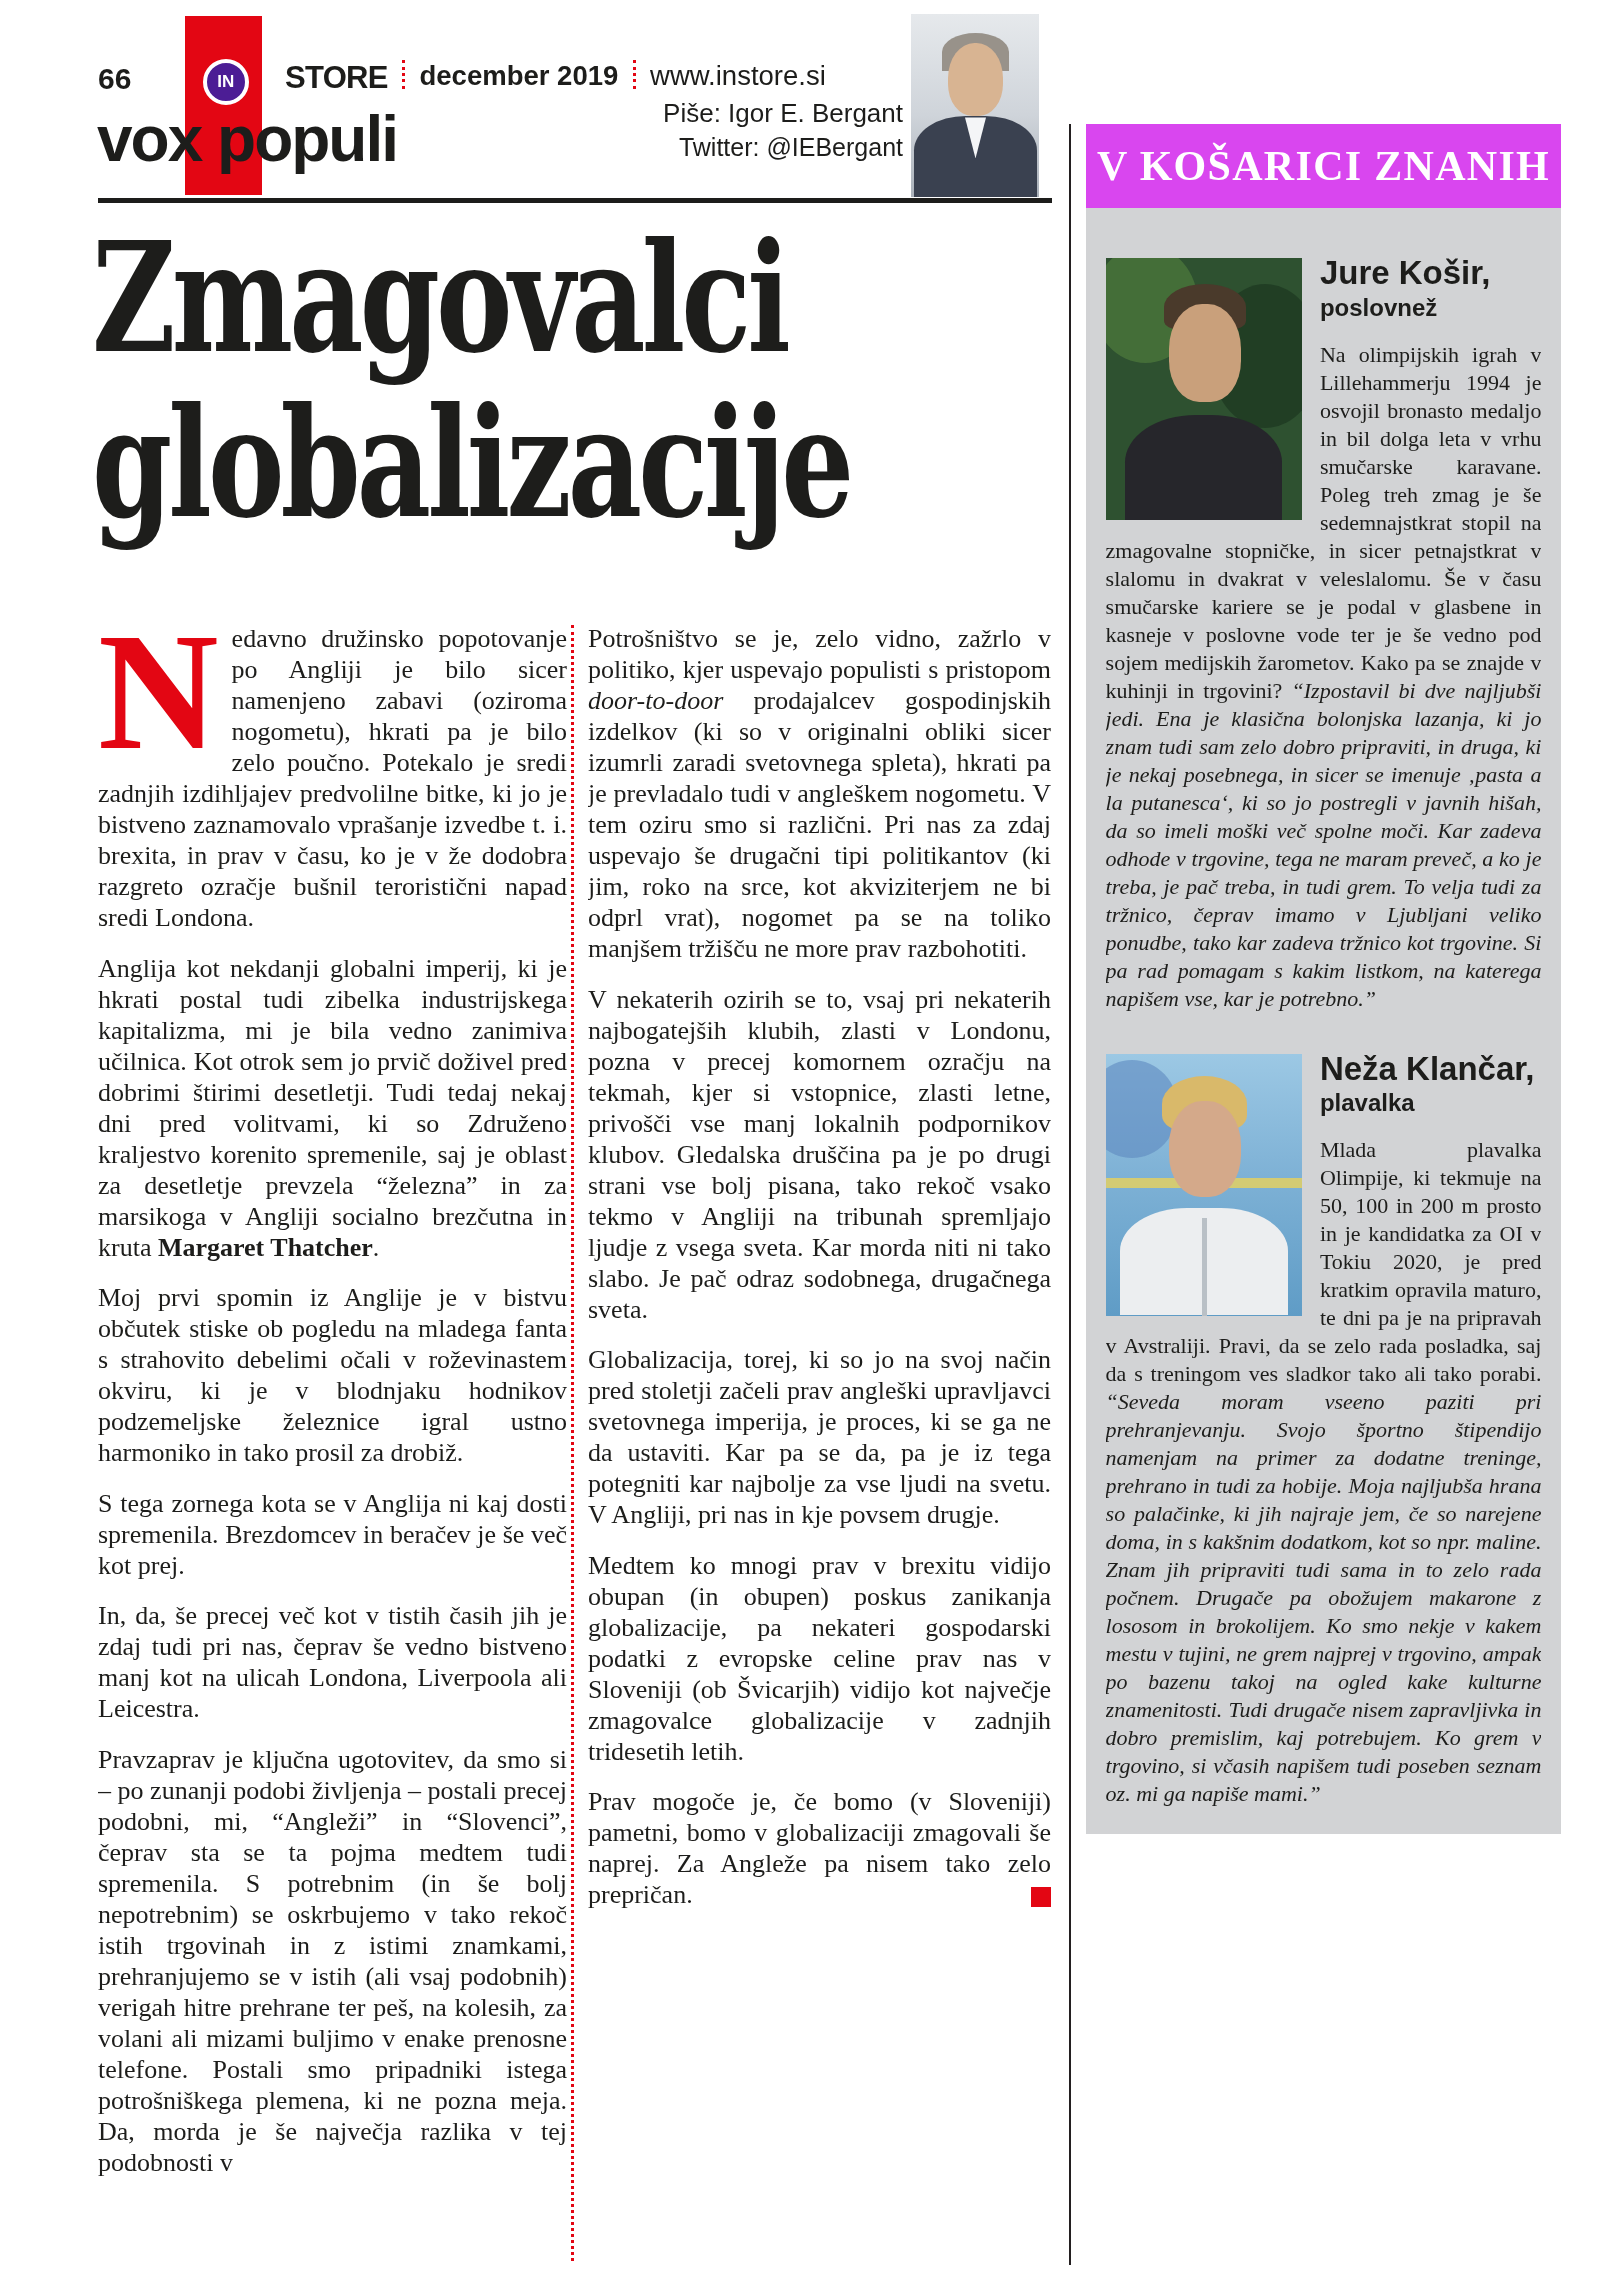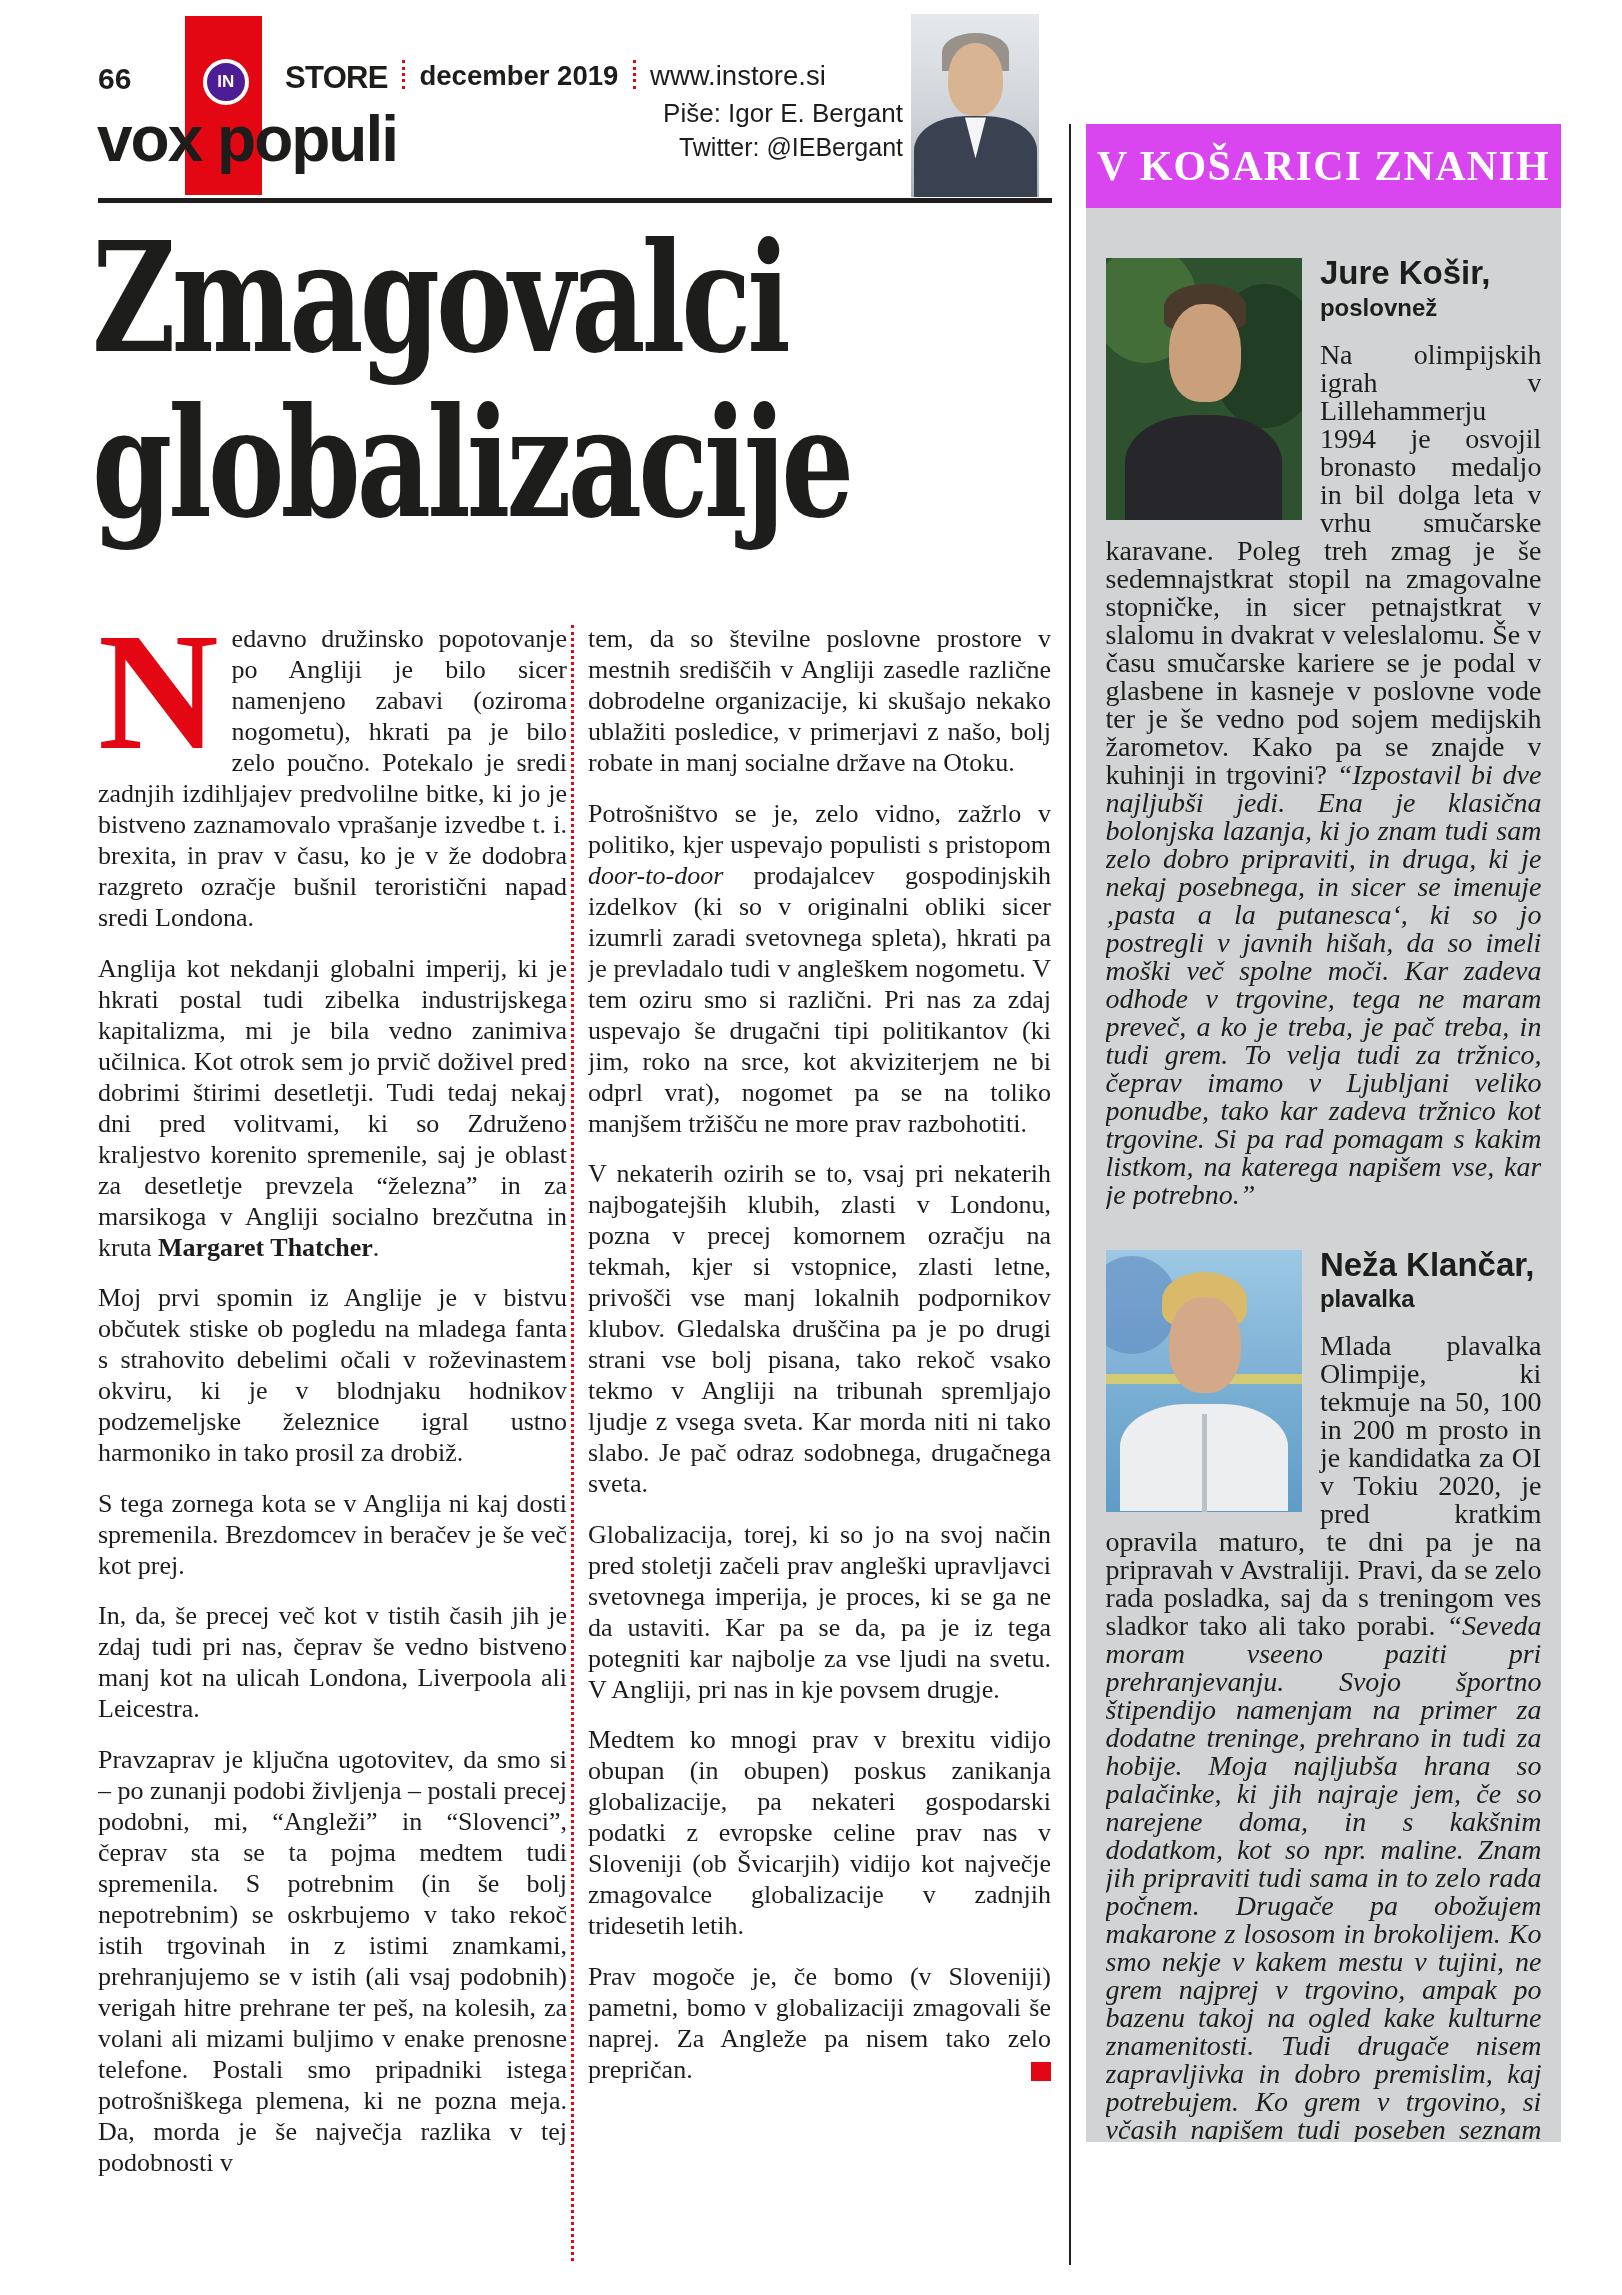--- a/index.html
+++ b/index.html
@@ -62,21 +62,21 @@
       letter-spacing:1.3px;display:flex;align-items:center;justify-content:center;white-space:nowrap;}
   .side-gray{position:absolute;left:1086px;top:208px;width:475px;max-height:1934px;overflow:hidden;
       background:#d2d3d5;box-sizing:border-box;padding:46px 19.6px 26px 19.6px;}
   .profile{overflow:hidden;}
   .profile + .profile{margin-top:37px;}
   .pphoto{float:left;width:196px;height:262px;margin:3.9px 18.3px 9.2px 0;position:relative;overflow:hidden;}
   .pname{margin:0 0 2.6px 0;font-family:"Liberation Sans",sans-serif;font-weight:bold;
       font-size:33px;line-height:37px;}
   .prole{font-family:"Liberation Sans",sans-serif;font-weight:bold;font-size:24px;
       line-height:27.5px;margin:0 0 19.6px 0;}
-  .pbio{margin:0;font-size:28px;line-height:28px;text-align:justify;}
+  .pbio{margin:0;font-size:22px;line-height:28px;text-align:justify;}
 
   
   .photo-jure{background:radial-gradient(circle at 30% 25%,#57803f 0%,#3a6334 40%,#22412а 75%,#1c3520 100%);
       background-color:#2e5130;}
   .pj-blur1{position:absolute;left:-13px;top:-13px;width:105px;height:118px;border-radius:50%;background:#4f7a3c;opacity:.7;}
   .pj-blur2{position:absolute;right:-19.6px;top:26px;width:111px;height:144px;border-radius:50%;background:#1e3a22;opacity:.8;}
   .pj-hair{position:absolute;left:58px;top:26px;width:82px;height:46px;border-radius:50% 50% 20% 20%;background:#4a3a2b;}
   .pj-face{position:absolute;left:63px;top:46px;width:72px;height:98px;border-radius:46% 46% 42% 42%;background:#c9a07b;}
   .pj-torso{position:absolute;left:19.6px;top:157px;width:157px;height:105px;border-radius:45% 45% 0 0;background:#26262b;}
 
@@ -128,21 +128,20 @@
 <div class="colL">
     <p class="bpara"><span class="dropcap">N</span><span>edavno družinsko popotovanje po Angliji je bilo sicer namenjeno zabavi (oziroma nogometu), hkrati pa je bilo zelo poučno. Potekalo je sredi zadnjih izdihljajev predvolilne bitke, ki jo je bistveno zaznamovalo vprašanje izvedbe t. i. brexita, in prav v času, ko je v že dodobra razgreto ozračje bušnil teroristični napad sredi Londona.</span></p>
     <p class="bpara"><span>Anglija kot nekdanji globalni imperij, ki je hkrati postal tudi zibelka industrijskega kapitalizma, mi je bila vedno zanimiva učilnica. Kot otrok sem jo prvič doživel pred dobrimi štirimi desetletji. Tudi tedaj nekaj dni pred volitvami, ki so Združeno kraljestvo korenito spremenile, saj je oblast za desetletje prevzela “železna” in za marsikoga v Angliji socialno brezčutna in kruta </span><span class="rb">Margaret Thatcher</span><span>.</span></p>
     <p class="bpara"><span>Moj prvi spomin iz Anglije je v bistvu občutek stiske ob pogledu na mladega fanta s strahovito debelimi očali v roževinastem okviru, ki je v blodnjaku hodnikov podzemeljske železnice igral ustno harmoniko in tako prosil za drobiž.</span></p>
     <p class="bpara"><span>S tega zornega kota se v Anglija ni kaj dosti spremenila. Brezdomcev in beračev je še več kot prej.</span></p>
     <p class="bpara"><span>In, da, še precej več kot v tistih časih jih je zdaj tudi pri nas, čeprav še vedno bistveno manj kot na ulicah Londona, Liverpoola ali Leicestra.</span></p>
     <p class="bpara"><span>Pravzaprav je ključna ugotovitev, da smo si – po zunanji podobi življenja – postali precej podobni, mi, “Angleži” in “Slovenci”, čeprav sta se ta pojma medtem tudi spremenila. S potrebnim (in še bolj nepotrebnim) se oskrbujemo v tako rekoč istih trgovinah in z istimi znamkami, prehranjujemo se v istih (ali vsaj podobnih) verigah hitre prehrane ter peš, na kolesih, za volani ali mizami buljimo v enake prenosne telefone. Postali smo pripadniki istega potrošniškega plemena, ki ne pozna meja. Da, morda je še največja razlika v tej podobnosti v</span></p>
   </div>
 <div class="col-divider"></div>
 <div class="colM">
-    <p class="bpara"><span>tem, da so številne poslovne prostore v mestnih središčih v Angliji zasedle različne dobrodelne organizacije, ki skušajo nekako ublažiti posledice, v primerjavi z našo, bolj robate in manj socialne države na Otoku.</span></p>
     <p class="bpara"><span>Potrošništvo se je, zelo vidno, zažrlo v politiko, kjer uspevajo populisti s pristopom </span><span class="ri">door-to-door</span><span> prodajalcev gospodinjskih izdelkov (ki so v originalni obliki sicer izumrli zaradi svetovnega spleta), hkrati pa je prevladalo tudi v angleškem nogometu. V tem oziru smo si različni. Pri nas za zdaj uspevajo še drugačni tipi politikantov (ki jim, roko na srce, kot akviziterjem ne bi odprl vrat), nogomet pa se na toliko manjšem tržišču ne more prav razbohotiti.</span></p>
     <p class="bpara"><span>V nekaterih ozirih se to, vsaj pri nekaterih najbogatejših klubih, zlasti v Londonu, pozna v precej komornem ozračju na tekmah, kjer si vstopnice, zlasti letne, privošči vse manj lokalnih podpornikov klubov. Gledalska druščina pa je po drugi strani vse bolj pisana, tako rekoč vsako tekmo v Angliji na tribunah spremljajo ljudje z vsega sveta. Kar morda niti ni tako slabo. Je pač odraz sodobnega, drugačnega sveta.</span></p>
     <p class="bpara"><span>Globalizacija, torej, ki so jo na svoj način pred stoletji začeli prav angleški upravljavci svetovnega imperija, je proces, ki se ga ne da ustaviti. Kar pa se da, pa je iz tega potegniti kar najbolje za vse ljudi na svetu. V Angliji, pri nas in kje povsem drugje.</span></p>
     <p class="bpara"><span>Medtem ko mnogi prav v brexitu vidijo obupan (in obupen) poskus zanikanja globalizacije, pa nekateri gospodarski podatki z evropske celine prav nas v Sloveniji (ob Švicarjih) vidijo kot največje zmagovalce globalizacije v zadnjih tridesetih letih.</span></p>
     <p class="bpara"><span>Prav mogoče je, če bomo (v Sloveniji) pametni, bomo v globalizaciji zmagovali še naprej. Za Angleže pa nisem tako zelo prepričan.</span><span class="endmark"></span></p>
   </div>
 <div class="side-divider"></div>
 
 <div class="side-banner">V KOŠARICI ZNANIH</div>
 

